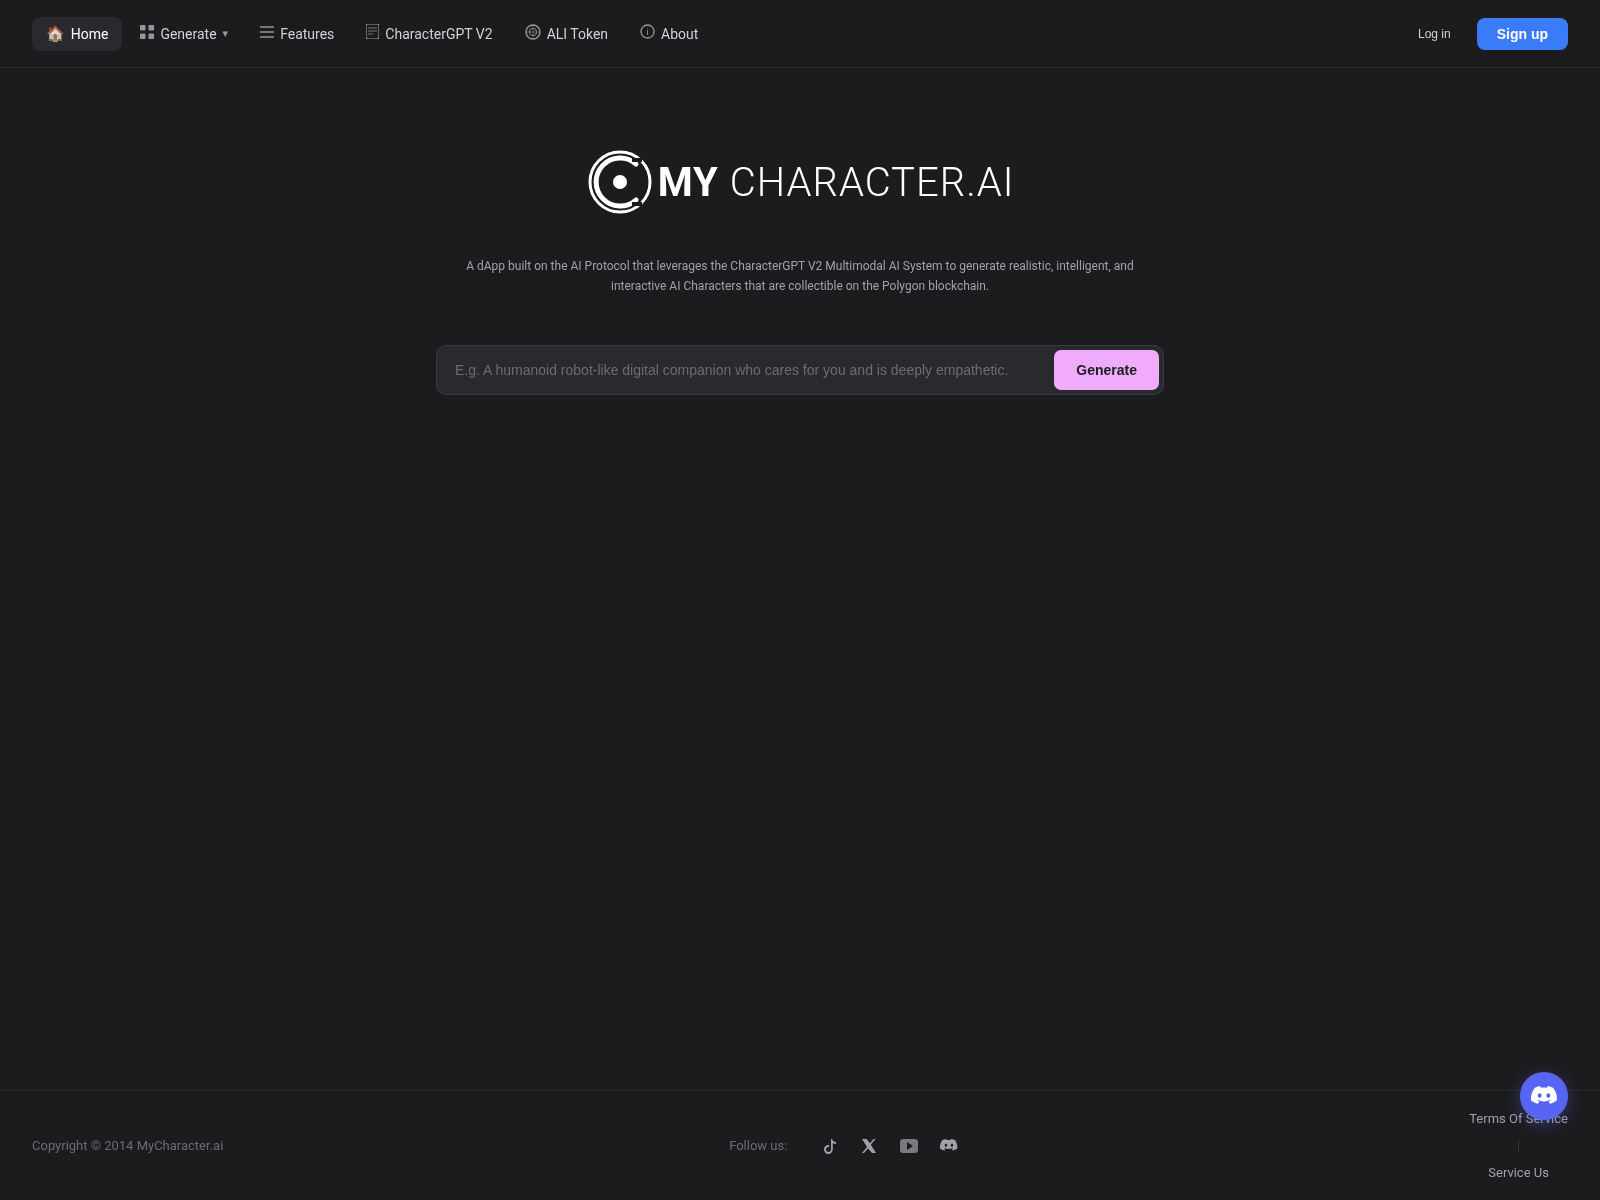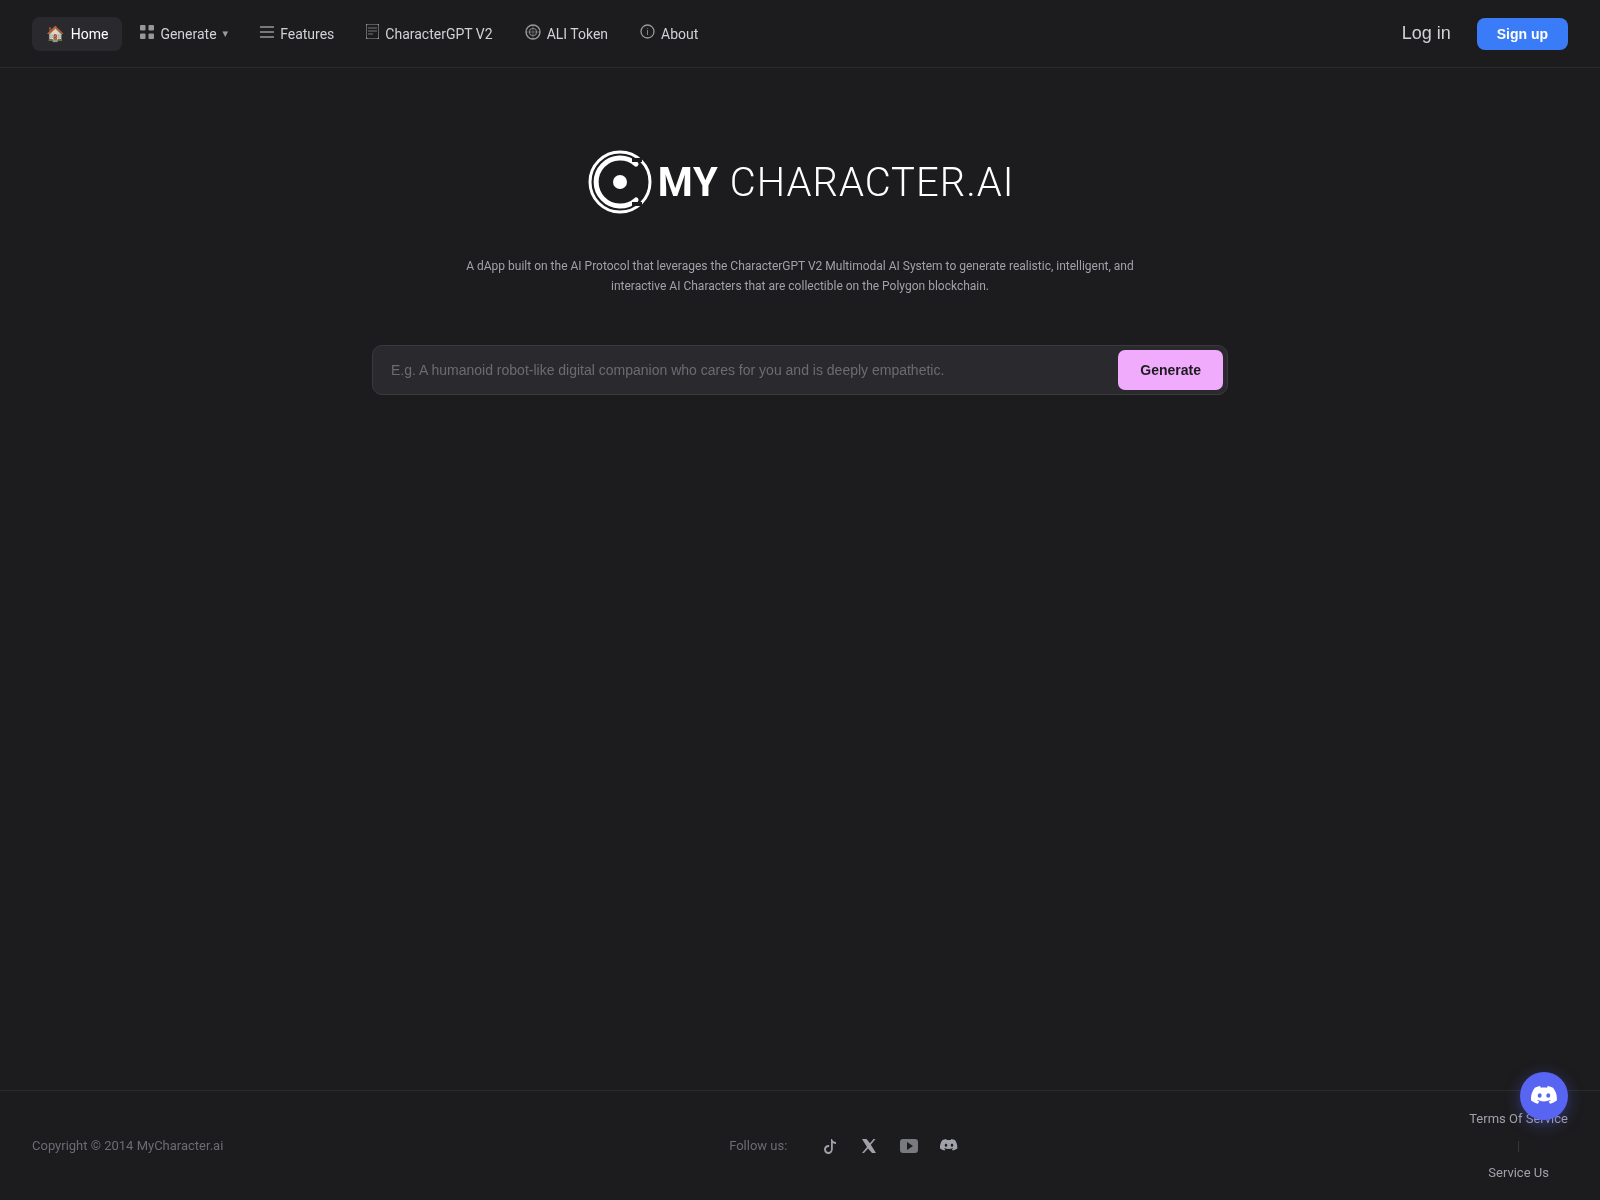--- a/index.html
+++ b/index.html
@@ -62,21 +62,21 @@
     .nav-right {
       display: flex;
       align-items: center;
       gap: 12px;
     }
 
     .btn-login {
       background: transparent;
       border: none;
       color: #d1d1d6;
-      font-size: 18px;
+      font-size: 12px;
       cursor: pointer;
       padding: 8px 14px;
       border-radius: 8px;
     }
 
     .btn-signup {
       background-color: #3a7cf7;
       border: none;
       color: #ffffff;
       font-size: 14px;
@@ -122,21 +122,21 @@
       font-size: 12px;
       line-height: 1.7;
       color: #a1a1aa;
       margin-bottom: 48px;
     }
 
     
     .search-bar {
       display: flex;
       align-items: center;
-      width: 856px;
+      width: 728px;
       background-color: #2a2a2e;
       border: 1px solid #3a3a3e;
       border-radius: 10px;
       overflow: hidden;
     }
 
     .search-bar input {
       flex: 1;
       background: transparent;
       border: none;

